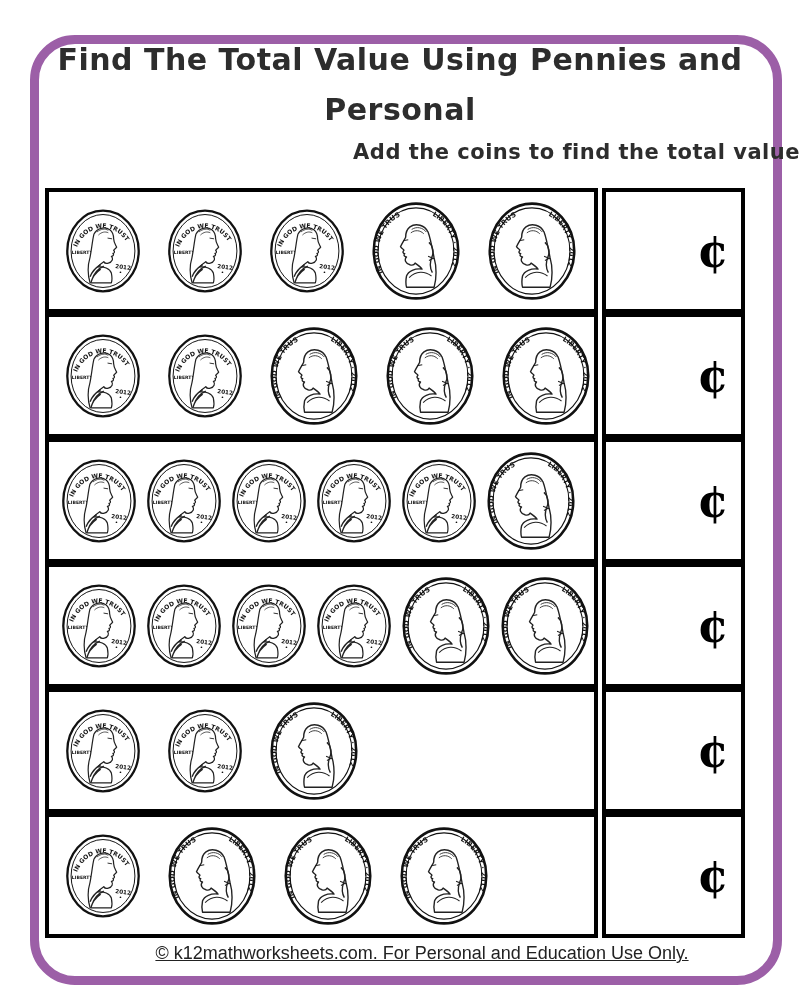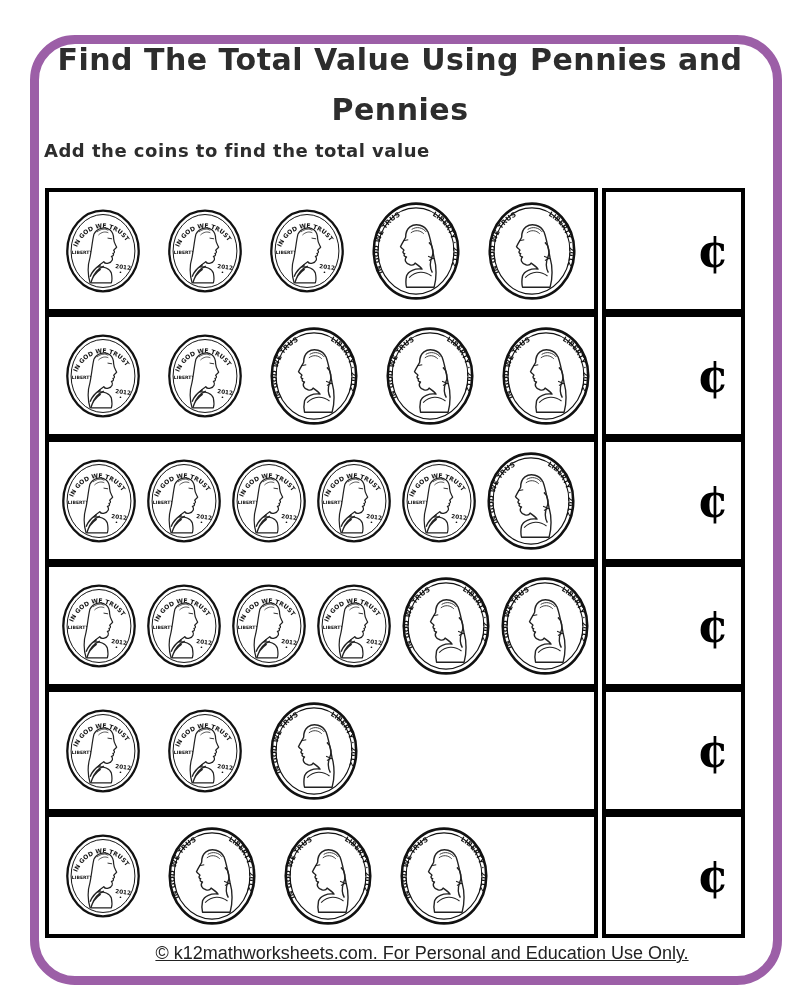--- a/index.html
+++ b/index.html
@@ -12,22 +12,22 @@
     box-sizing:border-box;border:9px solid #9c5fa7;border-radius:45px;
     background:transparent;pointer-events:none;
   }
   .title-line{
     position:absolute;left:0;right:0;text-align:center;
     font-weight:bold;font-size:30px;letter-spacing:.5px;color:#2d2d2d;white-space:nowrap;
   }
   .title-l1{top:42px;}
   .title-l2{top:92px;}
   .subtitle{
-    position:absolute;left:0;right:0;top:140px;text-align:left;
-    font-weight:bold;font-size:18px;letter-spacing:.5px;color:#2d2d2d;white-space:nowrap;padding-left:44px;
+    position:absolute;left:0;right:0;top:140px;text-align:right;
+    font-weight:bold;font-size:21px;letter-spacing:.5px;color:#2d2d2d;white-space:nowrap;padding-left:44px;
   }
   .coin-table{position:absolute;left:45px;top:188px;width:700px;}
   .row{display:flex;height:125px;}
   .coins-cell{
     box-sizing:border-box;width:553px;border:4px solid #000;background:#fff;
     display:flex;align-items:center;padding-left:16px;gap:26px;
   }
   .coins-cell.dense{padding-left:12px;gap:9px;}
   .answer-cell{
     box-sizing:border-box;width:143px;margin-left:4px;border:4px solid #000;background:#fff;
@@ -88,21 +88,21 @@
       <path d="M67 48 C72 52 73 60 70 66 C68 72 68 78 71 83" fill="none" stroke="#222" stroke-width="1.6"></path>
       <path d="M66 64 l7 3 M67 69 l6 -3" stroke="#222" stroke-width="1.2" fill="none"></path>
       <path d="M44 89 C52 81 62 81 70 87" fill="none" stroke="#222" stroke-width="1.2"></path>
     </symbol>
   </defs>
 </svg>
 
 <div class="frame" style="border-color: rgb(156, 95, 167);"></div>
 
 <div class="title-line title-l1">Find The Total Value Using Pennies and</div>
-<div class="title-line title-l2">Pennies</div>
+<div class="title-line title-l2">Personal</div>
 <div class="subtitle">Add the coins to find the total value</div>
 
 <div class="coin-table">
     <div class="row">
       <div class="coins-cell">
         <svg class="coin penny" viewBox="0 0 100 112">
           <use href="#sym-penny"></use>
         </svg>
         <svg class="coin penny" viewBox="0 0 100 112">
           <use href="#sym-penny"></use>

